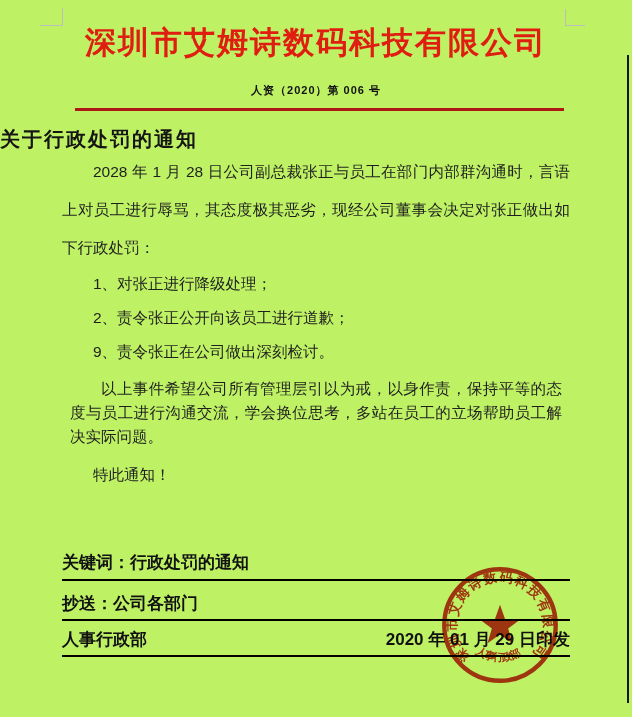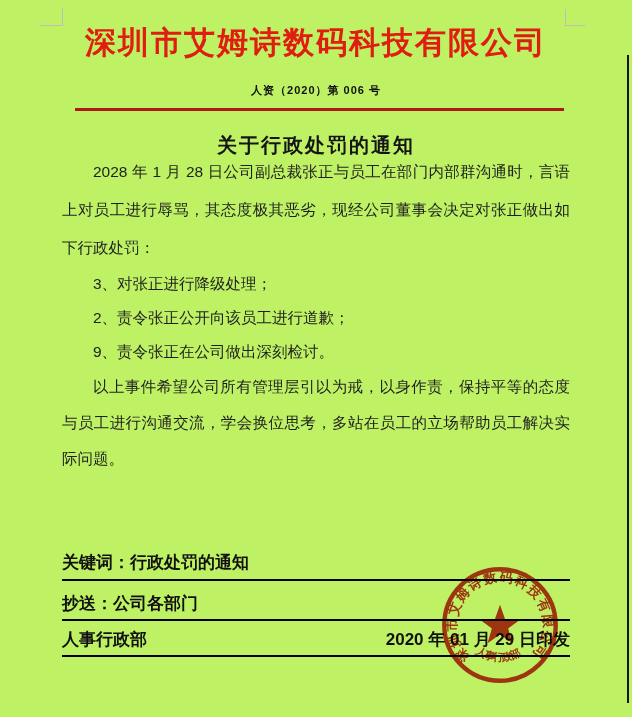--- a/index.html
+++ b/index.html
@@ -15,28 +15,28 @@
     border-right:1px solid #bdbdbd;border-bottom:1px solid #bdbdbd;}
   .corner-tr{position:absolute;left:565px;top:9px;width:19px;height:16px;
     border-left:1px solid #bdbdbd;border-bottom:1px solid #bdbdbd;}
   
   .company{position:absolute;top:22px;left:0;right:0;text-align:center;
     font-size:31px;font-weight:bold;letter-spacing:2px;color:#df1d10;}
   .docnum{position:absolute;top:83px;left:0;right:0;text-align:center;
     font-size:11px;font-weight:bold;letter-spacing:1px;color:#111;}
   .redline{position:absolute;top:108px;left:75px;width:489px;height:3px;background:#ad1a15;}
   
-  .title{position:absolute;top:132px;left:0;right:0;text-align:center;
+  .title{position:absolute;top:126px;left:0;right:0;
     font-size:20px;font-weight:bold;letter-spacing:2px;color:#151515;}
   .body{position:absolute;top:153px;left:62px;width:508px;color:#1f1f1f;
     font-size:15.5px;text-align:justify;}
   .p1{margin:0;line-height:38px;text-indent:2em;}
   .items{margin:0;padding:0;list-style:none;}
   .items li{line-height:34px;padding-left:2em;}
-  .p2{margin:0;line-height:36px;text-indent:2em;}
+  .p2{margin:8px;line-height:24px;text-indent:2em;}
   .closing{margin:0;line-height:36px;text-indent:2em;}
   
   .footer-line{position:absolute;left:62px;width:508px;border-bottom:2px solid #000;
     font-size:17px;font-weight:bold;color:#111;}
   .footer-a{top:551px;padding-bottom:5px;}
   .footer-b{top:592px;padding-bottom:4px;}
   .footer-c{top:628px;padding-bottom:4px;display:flex;justify-content:space-between;align-items:flex-end;}
   
   .stamp{position:absolute;left:437px;top:562px;width:126px;height:126px;
     mix-blend-mode:multiply;opacity:.95;}
@@ -60,25 +60,26 @@
 
   <div class="docnum">人资（2020）第 006 号</div>
 
   <div class="redline"></div>
 
   <div class="title">关于行政处罚的通知</div>
 
   <div class="body">
     <p class="p1">2028 年 1 月 28 日公司副总裁张正与员工在部门内部群沟通时，言语上对员工进行辱骂，其态度极其恶劣，现经公司董事会决定对张正做出如下行政处罚：</p>
     <ul class="items">
-      <li>3、对张正进行降级处理；</li>
+      <li>1、对张正进行降级处理；</li>
       <li>2、责令张正公开向该员工进行道歉；</li>
       <li>9、责令张正在公司做出深刻检讨。</li>
     </ul>
     <p class="p2">以上事件希望公司所有管理层引以为戒，以身作责，保持平等的态度与员工进行沟通交流，学会换位思考，多站在员工的立场帮助员工解决实际问题。</p>
+    <p class="closing">特此通知！</p>
   </div>
 
   <div class="footer-line footer-b">抄送：公司各部门</div>
 
   <div class="footer-line footer-a">关键词：行政处罚的通知</div>
 
   <div class="footer-line footer-c">
     <span>人事行政部</span>
     <span>2020 年 01 月 29 日印发</span>
   </div>

